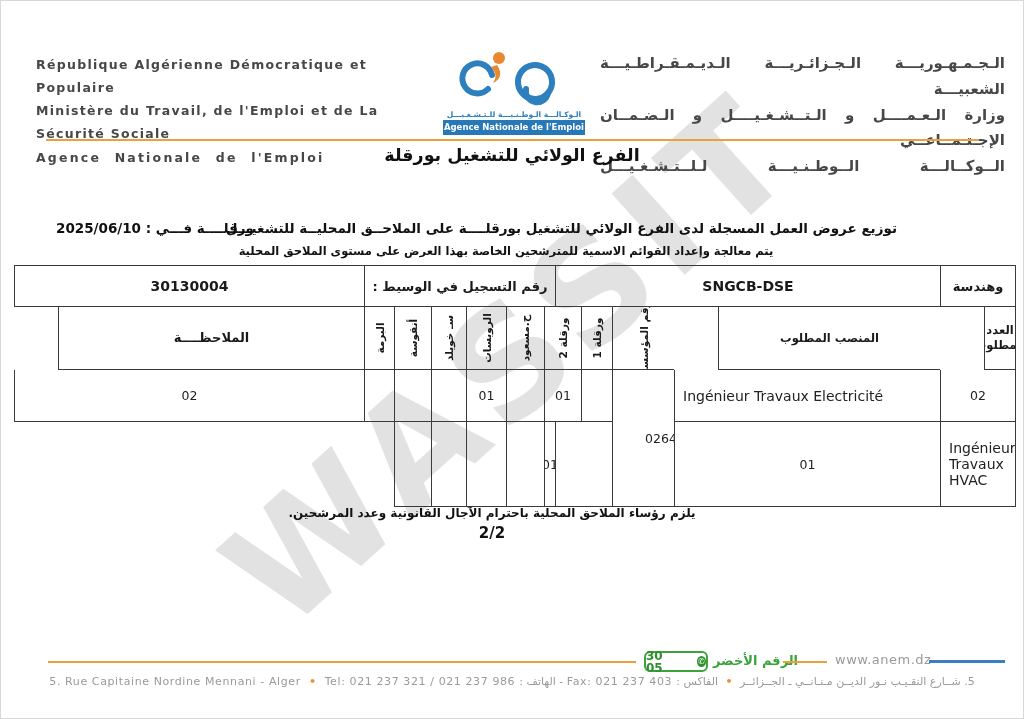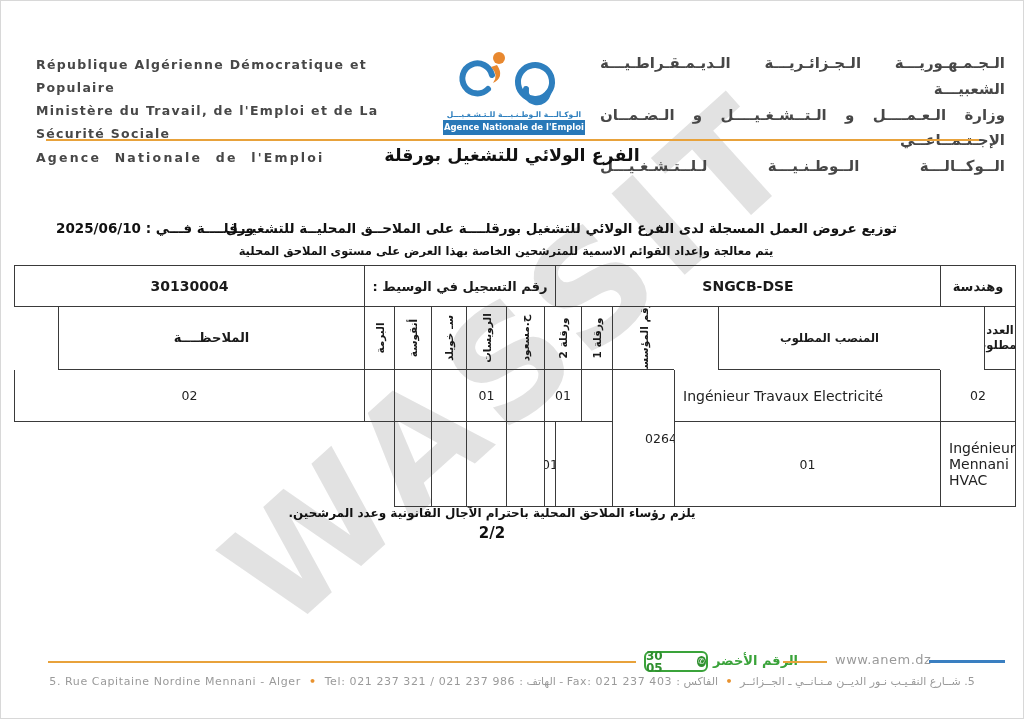--- a/index.html
+++ b/index.html
@@ -165,21 +165,21 @@
       <div class="c num span2r">0264</div>
       <div class="c num"></div>
       <div class="c num spO2">01</div>
       <div class="c num"></div>
       <div class="c num">01</div>
       <div class="c num"></div>
       <div class="c num"></div>
       <div class="c num"></div>
 
       <div class="c num">02</div>
-      <div class="c latin">Ingénieur Mennani HVAC</div>
+      <div class="c latin">Ingénieur Travaux HVAC</div>
       <div class="c num">01</div>
       <div class="c num spO2"></div>
       <div class="c num">01</div>
       <div class="c num"></div>
       <div class="c num"></div>
       <div class="c num"></div>
       <div class="c num"></div>
     </div>
 
     <div class="legal-note">يلزم رؤساء الملاحق المحلية باحترام الآجال القانونية وعدد المرشحين.</div>

